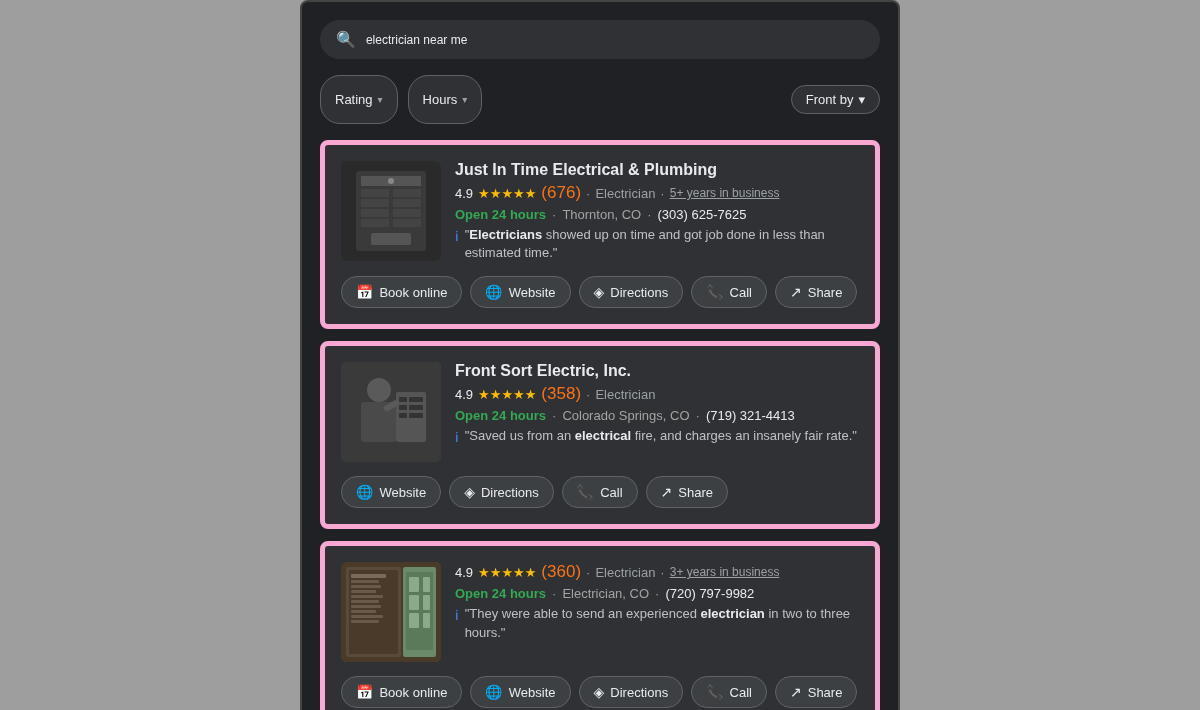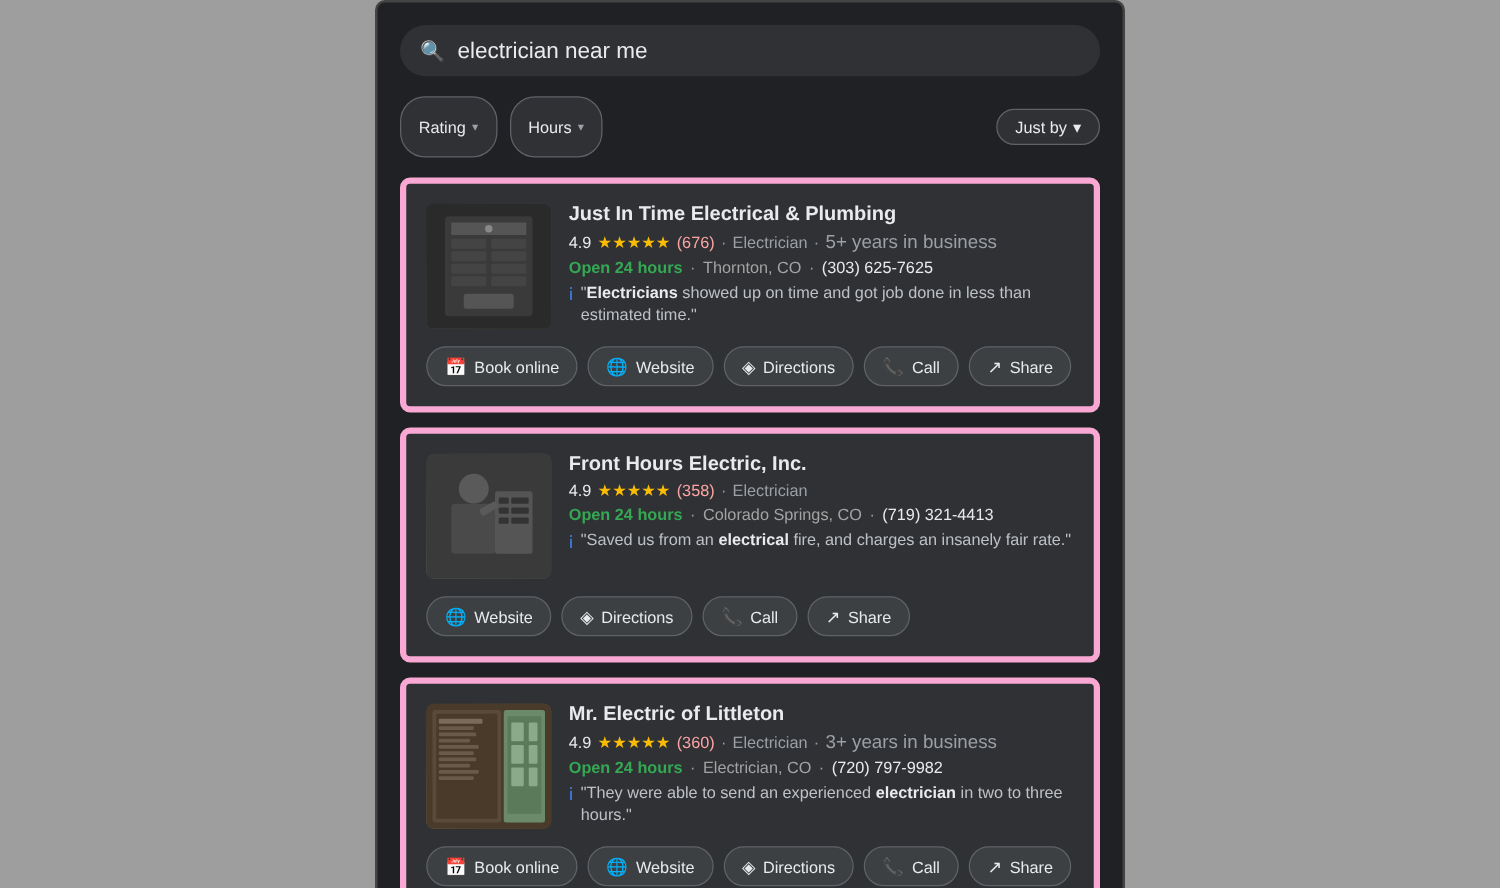--- a/index.html
+++ b/index.html
@@ -26,21 +26,21 @@
       padding: 10px 16px;
       margin-bottom: 16px;
       gap: 10px;
     }
     .search-icon {
       color: #9aa0a6;
       font-size: 16px;
     }
     .search-text {
       color: #e8eaed;
-      font-size: 18px;
+      font-size: 12px;
       flex: 1;
     }
     .filter-bar {
       display: flex;
       align-items: center;
       gap: 10px;
       margin-bottom: 16px;
     }
     .filter-btn {
       background: #303134;
@@ -120,34 +120,35 @@
     }
     .rating-num {
       color: #e8eaed;
       font-size: 13px;
     }
     .stars {
       color: #fbbc04;
       font-size: 13px;
     }
     .rating-count {
-      color: #fca5a5;
-      font-size: 13px;
+      color: #f97316;
+      font-size: 17px;
     }
     .dot-sep {
       color: #9aa0a6;
       font-size: 13px;
     }
     .listing-type {
       color: #9aa0a6;
       font-size: 13px;
     }
     .listing-years {
       color: #9aa0a6;
-      font-size: 15px;
+      font-size: 12px;
+      text-decoration: underline;
     }
     .listing-status-row {
       display: flex;
       align-items: flex-start;
       gap: 6px;
       margin-bottom: 4px;
       flex-wrap: wrap;
     }
     .open-status {
       color: #34a853;
@@ -214,21 +215,21 @@
   <div class="filter-bar">
     <button class="filter-btn">
       <span>Rating</span>
       <span class="chevron">▾</span>
     </button>
     <button class="filter-btn">
       <span>Hours</span>
       <span class="chevron">▾</span>
     </button>
     <button class="sort-btn">
-      <span>Just by</span>
+      <span>Front by</span>
       <span class="chevron">▾</span>
     </button>
   </div>
 
   <div id="listings-container">
     <div class="listing">
       <div class="listing-top">
         <div class="listing-img listing-img-electrical">
           <svg width="100" height="100" viewBox="0 0 100 100" xmlns="http://www.w3.org/2000/svg">
       <rect width="100" height="100" fill="#2a2a2a"></rect>
@@ -313,21 +314,21 @@
       <rect x="68" y="35" width="14" height="5" fill="#333" rx="1"></rect>
       <rect x="58" y="43" width="8" height="5" fill="#333" rx="1"></rect>
       <rect x="68" y="43" width="14" height="5" fill="#333" rx="1"></rect>
       <rect x="58" y="51" width="8" height="5" fill="#333" rx="1"></rect>
       <rect x="68" y="51" width="14" height="5" fill="#333" rx="1"></rect>
 
       <rect x="42" y="45" width="15" height="6" fill="#5a5a5a" rx="2" transform="rotate(-30 42 45)"></rect>
     </svg>
         </div>
         <div class="listing-info">
-          <div class="listing-name">Front Hours Electric, Inc.</div>
+          <div class="listing-name">Front Sort Electric, Inc.</div>
           <div class="listing-rating-row">
             <span class="rating-num">4.9</span>
             <span class="stars">★★★★★</span>
             <span class="rating-count">(358)</span>
             <span class="dot-sep">·</span>
             <span class="listing-type">Electrician</span>
 
           </div>
           <div class="listing-status-row">
             <span class="open-status">Open 24 hours</span>
@@ -390,21 +391,20 @@
       <rect x="65" y="10" width="27" height="78" fill="#5a7a5a" rx="1"></rect>
       <rect x="68" y="15" width="10" height="15" fill="#8aaa8a" rx="1"></rect>
       <rect x="82" y="15" width="7" height="15" fill="#8aaa8a" rx="1"></rect>
       <rect x="68" y="33" width="10" height="15" fill="#8aaa8a" rx="1"></rect>
       <rect x="82" y="33" width="7" height="15" fill="#8aaa8a" rx="1"></rect>
       <rect x="68" y="51" width="10" height="15" fill="#8aaa8a" rx="1"></rect>
       <rect x="82" y="51" width="7" height="15" fill="#8aaa8a" rx="1"></rect>
     </svg>
         </div>
         <div class="listing-info">
-          <div class="listing-name">Mr. Electric of Littleton</div>
           <div class="listing-rating-row">
             <span class="rating-num">4.9</span>
             <span class="stars">★★★★★</span>
             <span class="rating-count">(360)</span>
             <span class="dot-sep">·</span>
             <span class="listing-type">Electrician</span>
             <span class="dot-sep">·</span>
             <span class="listing-years">3+ years in business</span>
           </div>
           <div class="listing-status-row">

